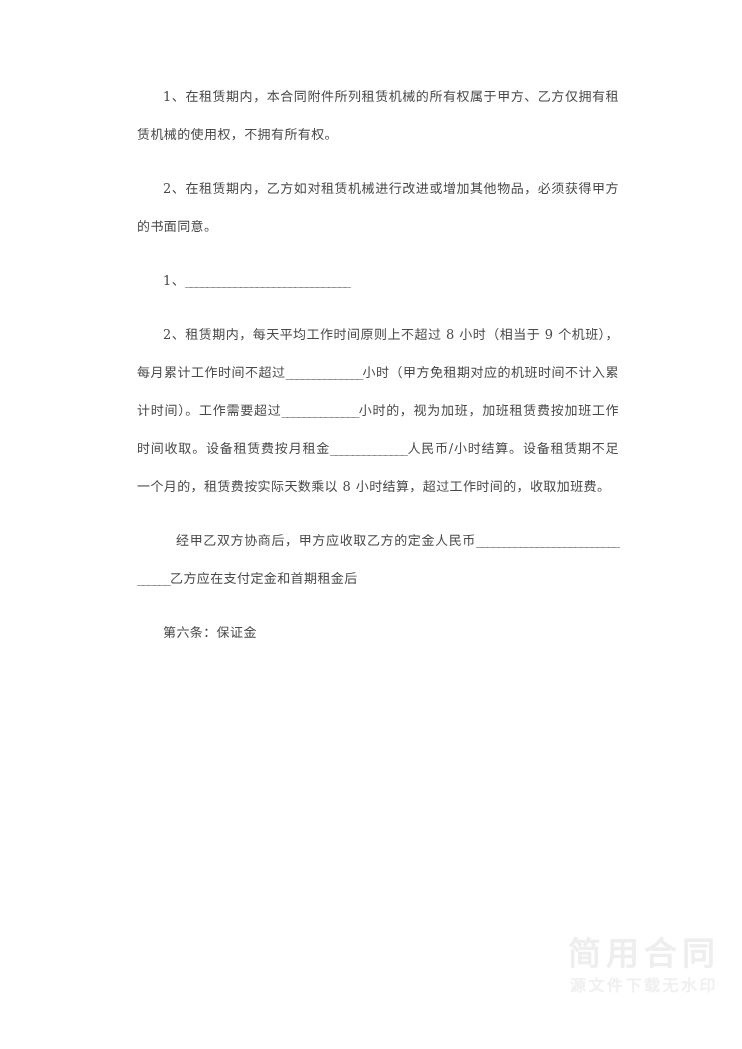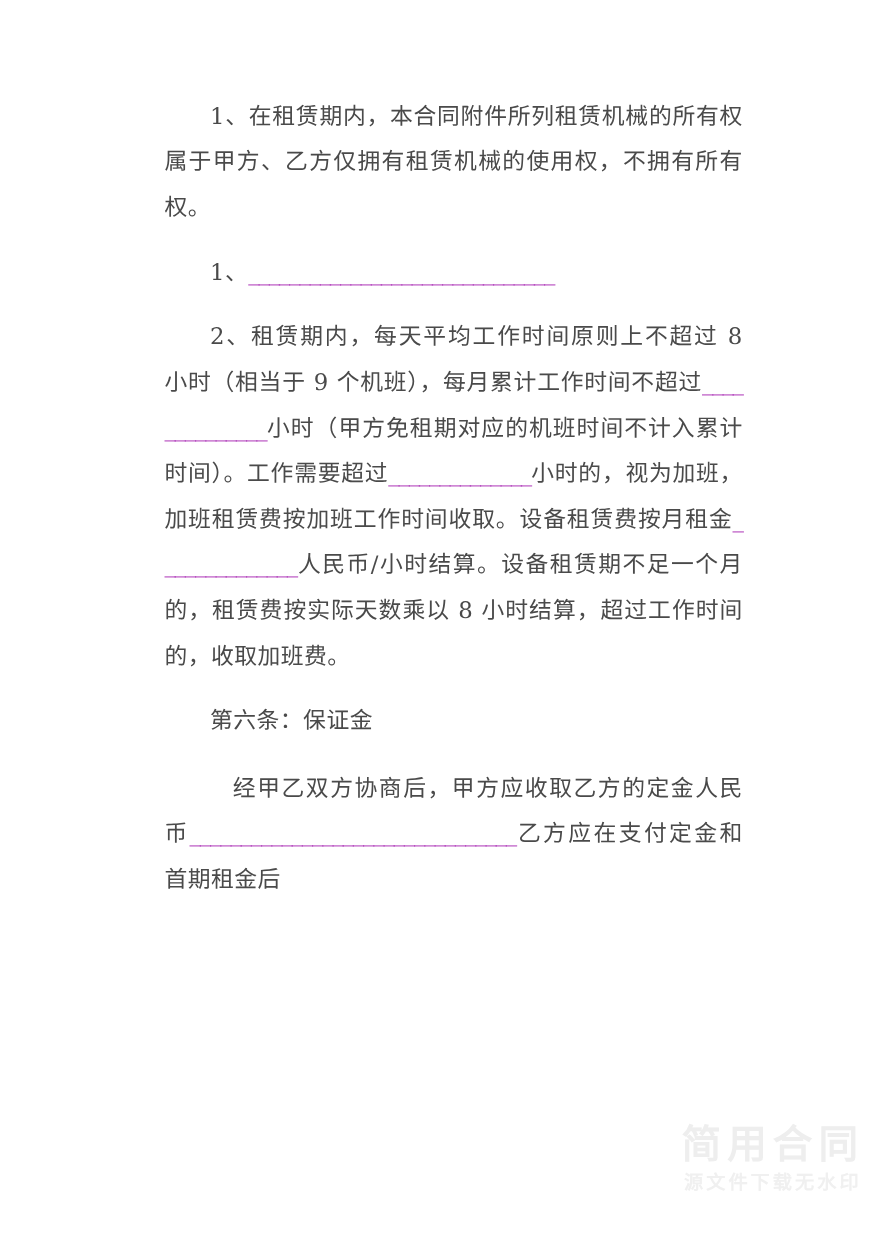--- a/index.html
+++ b/index.html
@@ -22,21 +22,21 @@
   .doc-body {
     position: absolute;
     left: 137px;
     top: 78px;
     width: 482px;
   }
 
   
   .para {
     margin: 0 0 16px 0;
-    font-size: 19px;
+    font-size: 13px;
     line-height: 38px;
     color: #4a4a4a;
     text-align: justify;
     text-justify: inter-ideograph;
     text-indent: 2em;
     letter-spacing: 0.4px;
     word-break: break-all;
   }
 
   .para.heading {
@@ -52,21 +52,21 @@
     text-indent: 3em;
   }
 
   .para.long {
     margin-bottom: 16px;
   }
 
   
   .blank {
     display: inline;
-    color: #a21caf;
+    color: #b91c1c;
     letter-spacing: -1px;
     font-family: "DejaVu Serif", "Liberation Serif", serif;
   }
 
   .num {
     font-family: "DejaVu Serif", "Liberation Serif", serif;
   }
 
   
   .watermark {
@@ -101,36 +101,37 @@
 </style>
 </head>
 <body>
 
 <div class="page">
 
   <div class="doc-body">
 
     <p class="para numbered">1、在租赁期内，本合同附件所列租赁机械的所有权属于甲方、乙方仅拥有租赁机械的使用权，不拥有所有权。</p>
 
+    <p class="para numbered">2、在租赁期内，乙方如对租赁机械进行改进或增加其他物品，必须获得甲方的书面同意。</p>
 
 
 
     <p class="para numbered">
       <span class="num">1、</span><span class="blank">______________________________</span>
     </p>
 
     <p class="para long">
       <span>2、租赁期内，每天平均工作时间原则上不超过 8 小时（相当于 9 个机班），每月累计工作时间不超过</span><span class="blank">______________</span><span>小时（甲方免租期对应的机班时间不计入累计时间）。工作需要超过</span><span class="blank">______________</span><span>小时的，视为加班，加班租赁费按加班工作时间收取。设备租赁费按月租金</span><span class="blank">______________</span><span>人民币/小时结算。设备租赁期不足一个月的，租赁费按实际天数乘以 8 小时结算，超过工作时间的，收取加班费。</span>
     </p>
 
-    <p class="para heading">第六条：保证金</p>
-
     <p class="para deposit">
       <span>经甲乙双方协商后，甲方应收取乙方的定金人民币</span><span class="blank">________________________________</span><span>乙方应在支付定金和首期租金后</span>
     </p>
+
+    <p class="para heading">第六条：保证金</p>
 
   </div>
 
   <div class="watermark">
     <div class="wm-main">简用合同</div>
     <div class="wm-sub">源文件下载无水印</div>
   </div>
 
 </div>
 

